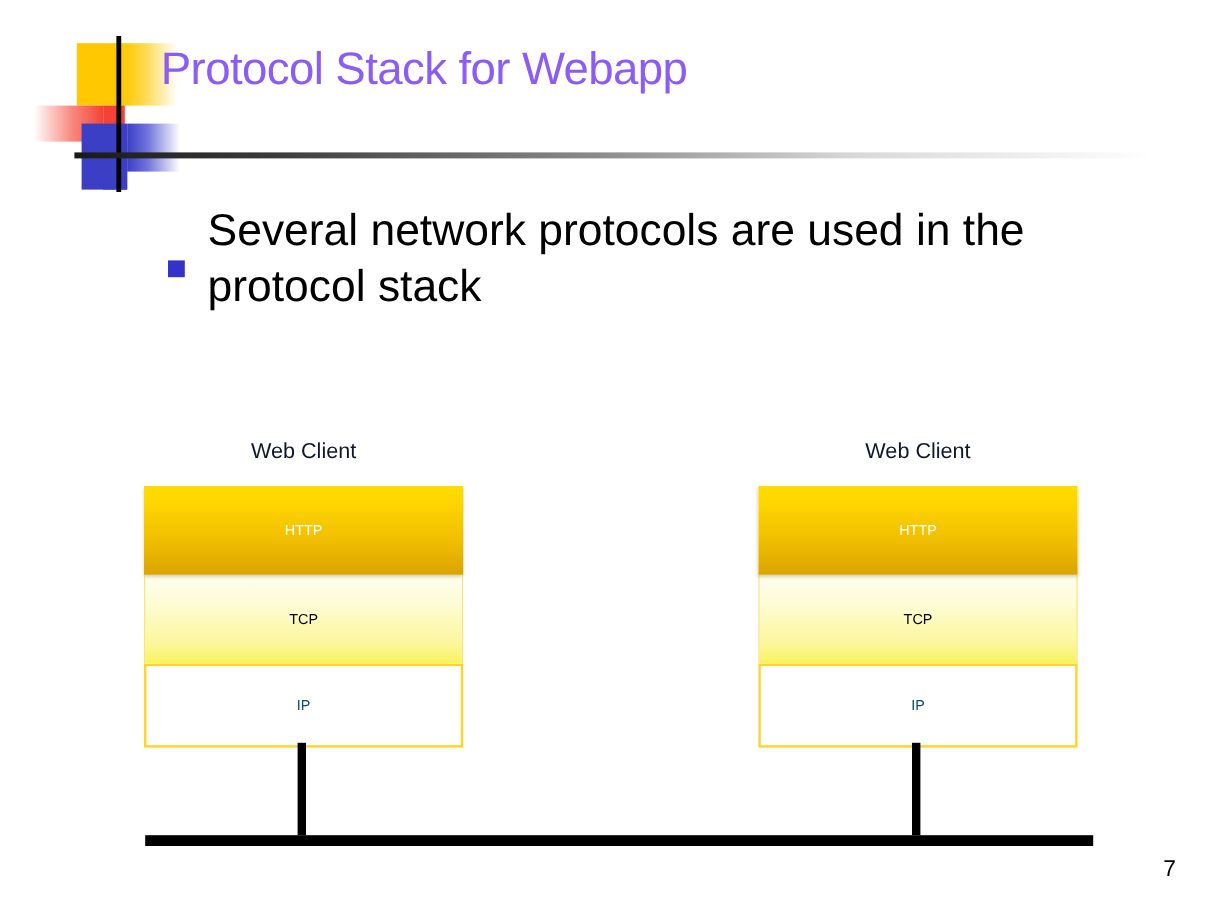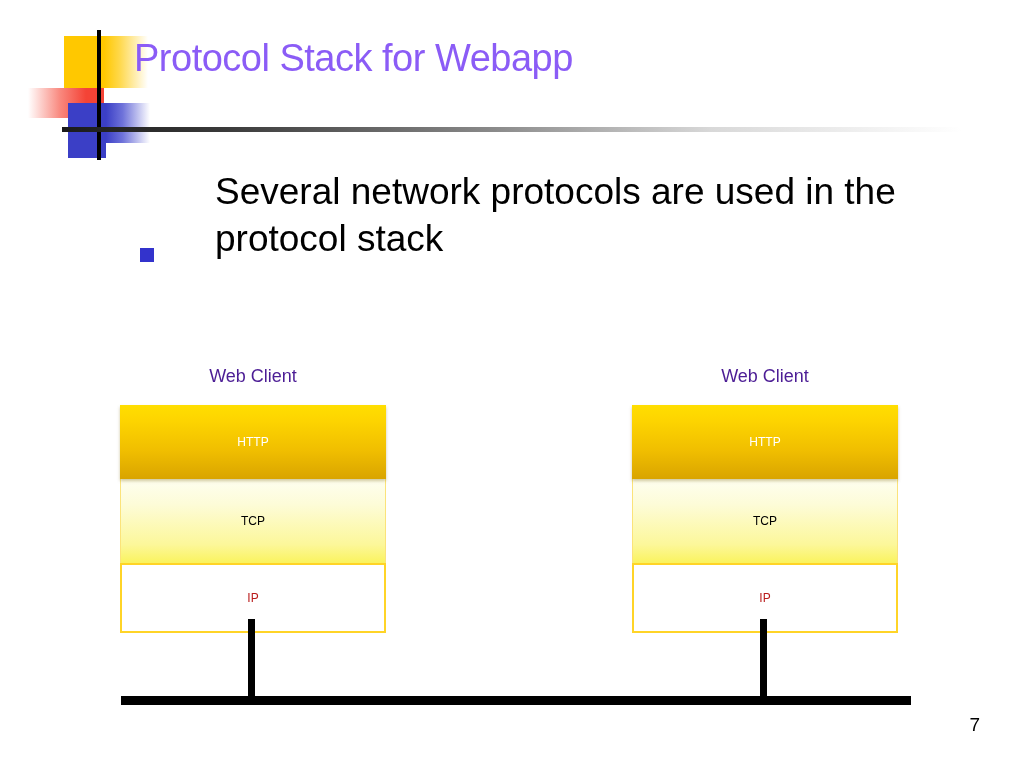--- a/index.html
+++ b/index.html
@@ -87,42 +87,41 @@
     letter-spacing: -0.5px;
     white-space: nowrap;
   }
 
   
   .bullet-row {
     position: absolute;
     left: 140px; top: 168px;
     width: 830px;
     display: flex;
-    align-items: flex-end;
-    gap: 42px;
+    align-items: center;
   }
   .bullet-marker {
     width: 14px; height: 14px;
     background: #3333CC;
     margin-top: 18px;
     margin-right: 19px;
     flex: 0 0 auto;
   }
   .bullet-text {
     font-size: 37px;
     line-height: 47px;
     color: #000000;
     max-width: 770px;
   }
 
   
   .stack-label {
     position: absolute;
     font-size: 18px;
-    color: #4c1d95;
+    color: #0f172a;
     text-align: center;
     white-space: nowrap;
   }
 
   .stack {
     position: absolute;
     width: 266px;
   }
 
   .layer {
@@ -137,33 +136,33 @@
   .layer-http {
     height: 74px;
     background: linear-gradient(to bottom, #FFDE00 0%, #FDD400 22%, #F0BE00 62%, #D9A400 100%);
     color: #FFFFFF;
     box-shadow: 0 2px 3px rgba(120,100,0,0.35);
     position: relative;
     z-index: 2;
   }
 
   .layer-tcp {
-    height: 84px;
+    height: 74px;
     background: linear-gradient(to bottom, #FEFEF0 0%, #FDFCD8 30%, #FCF79A 78%, #FAF35E 100%);
     color: #000000;
     border-left: 1px solid #FBE37A;
     border-right: 1px solid #FBE37A;
     position: relative;
     z-index: 1;
   }
 
   .layer-ip {
     height: 70px;
     background: #FFFFFF;
-    color: #b91c1c;
+    color: #0c4a6e;
     border: 2px solid #FFD427;
   }
 
   
   .drop-line {
     position: absolute;
     width: 7px;
     background: #000000;
   }
   .bus-line {

